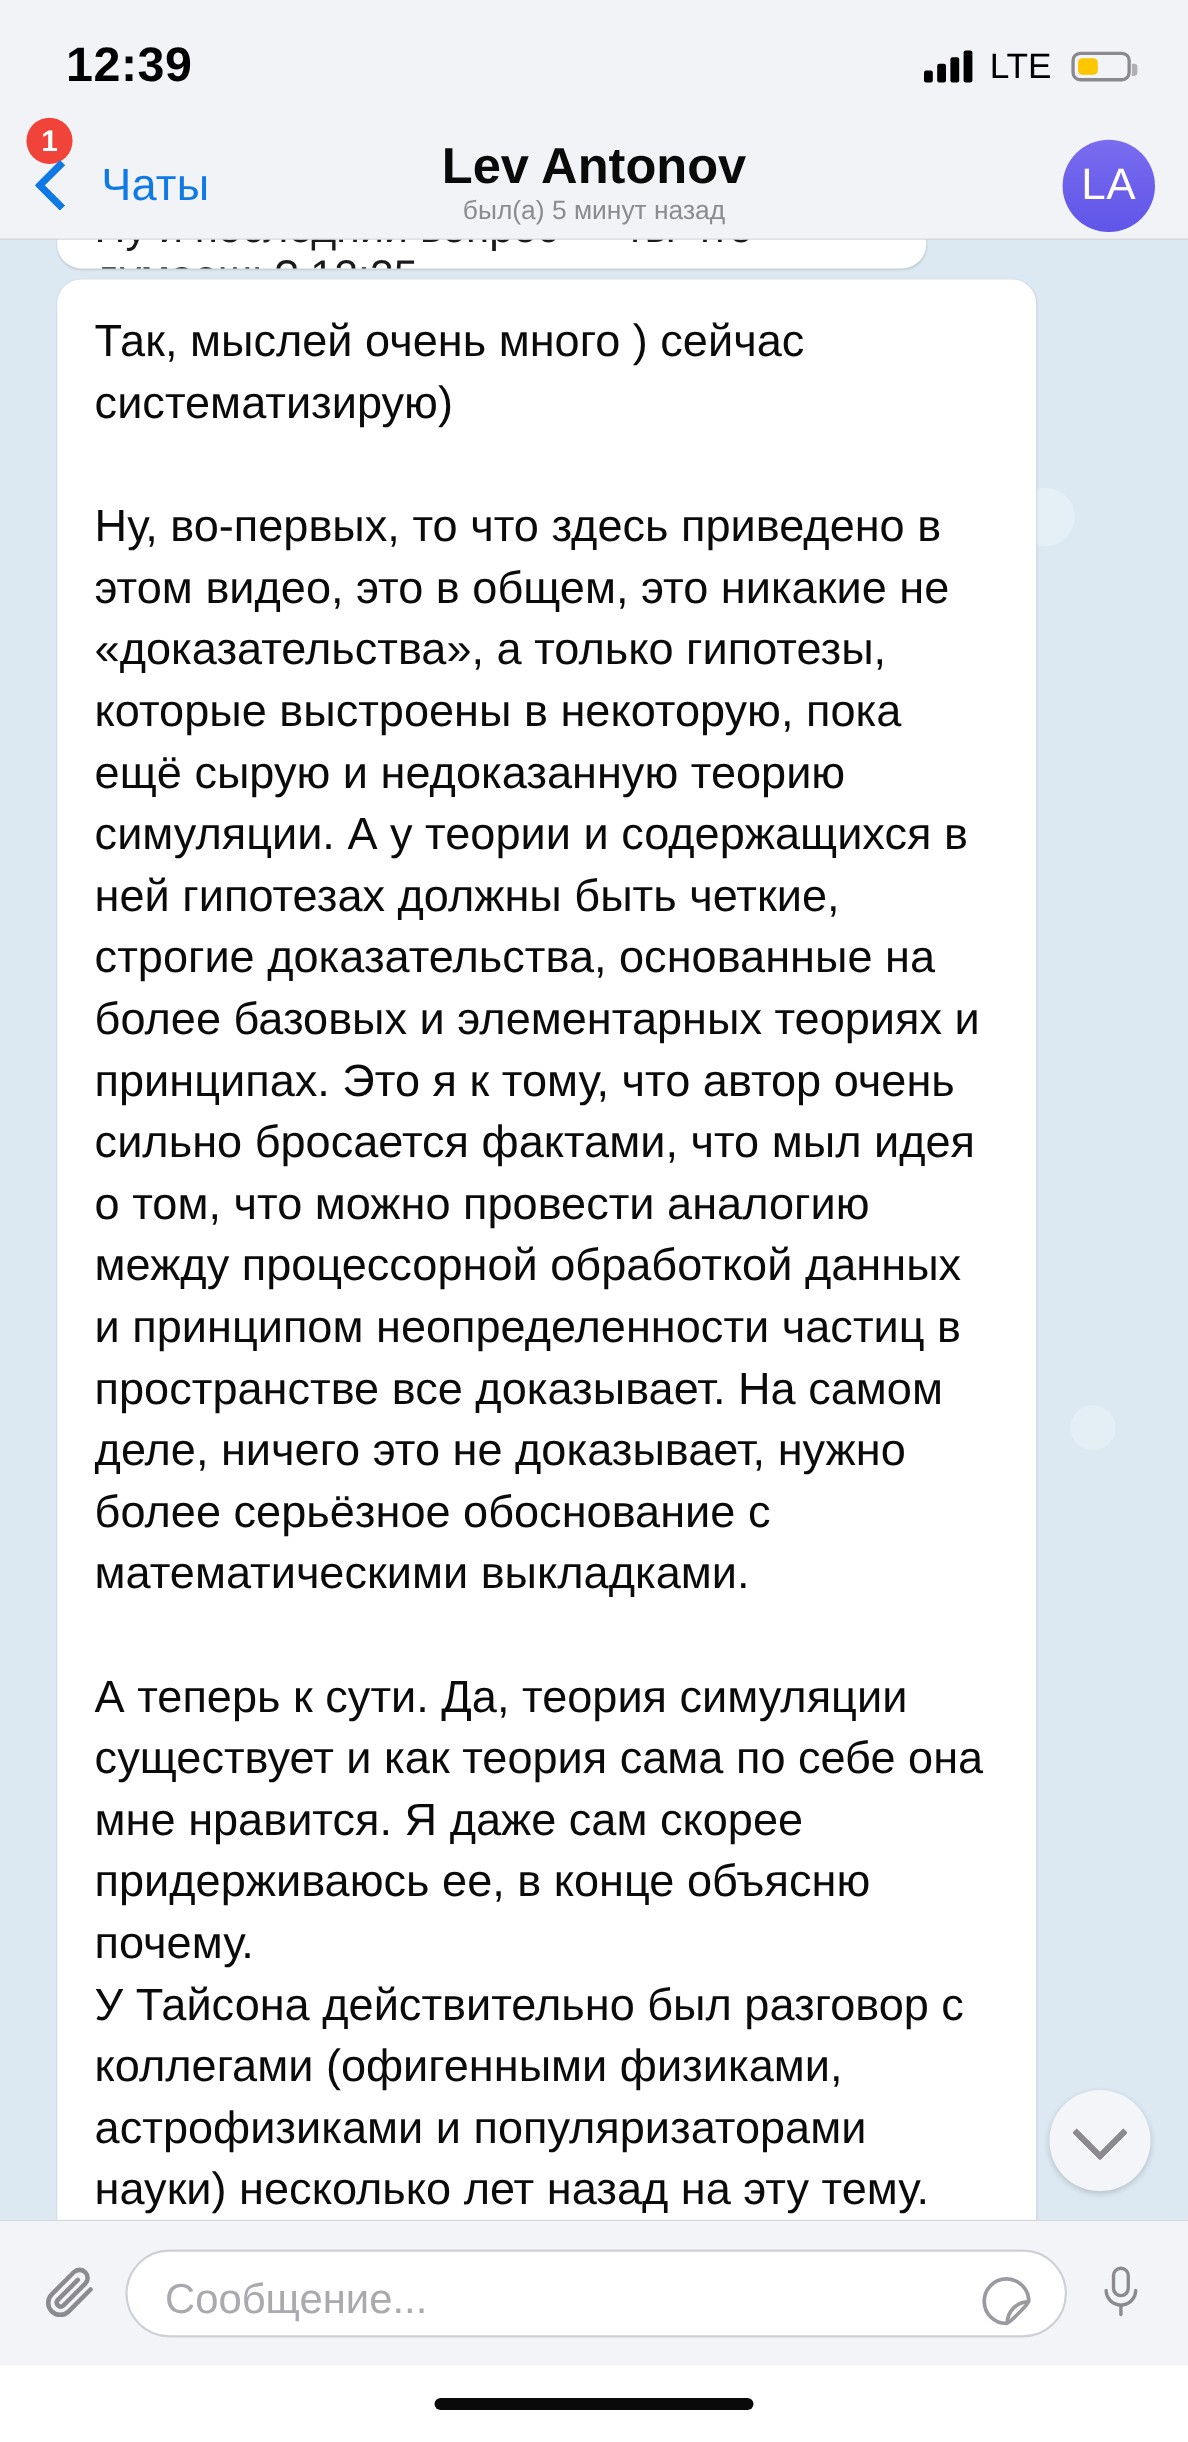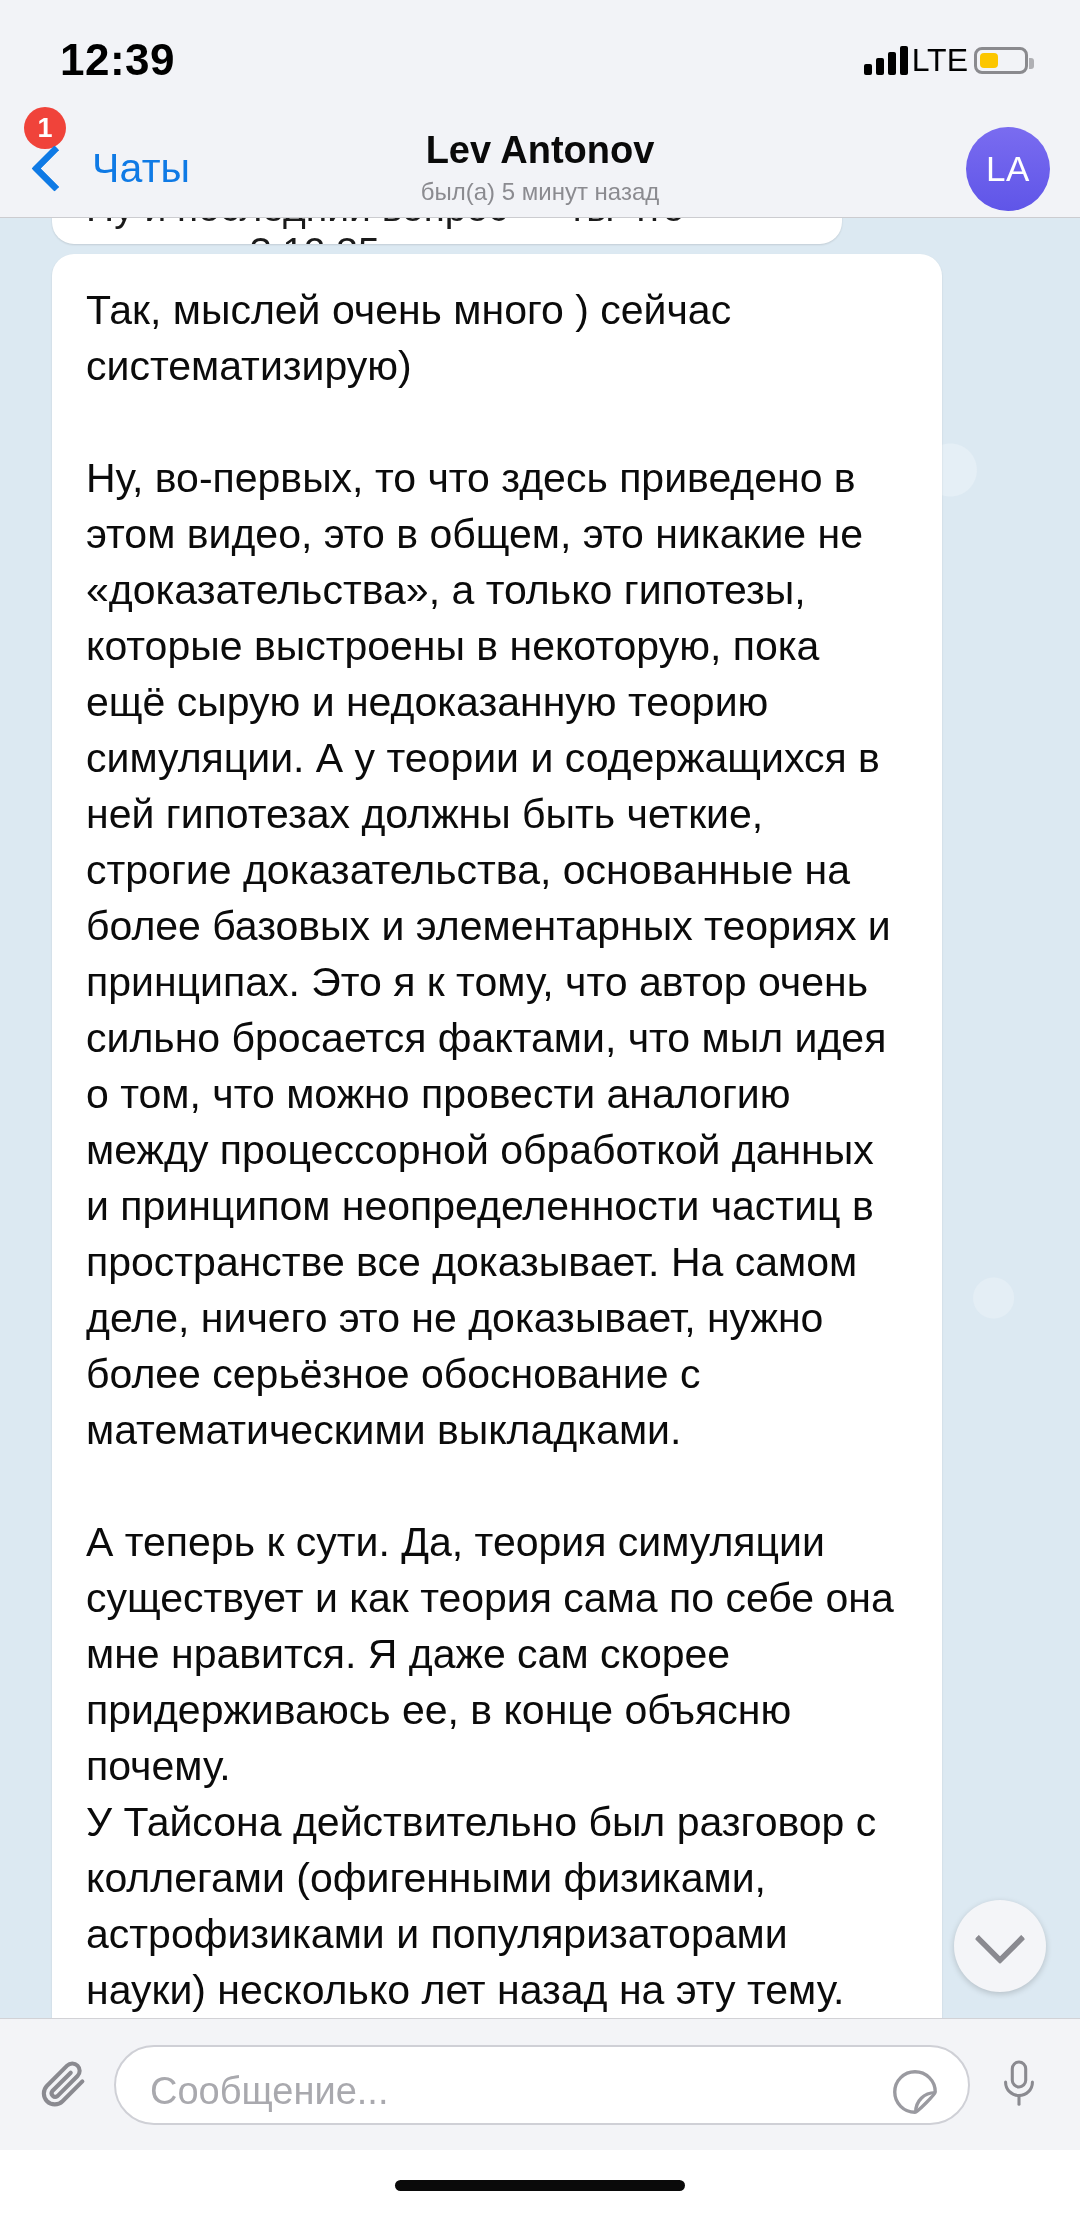--- a/index.html
+++ b/index.html
@@ -34,21 +34,21 @@
   }
   .status-time {
     font-size: 44px;
     font-weight: 600;
     letter-spacing: 0.5px;
     color: #000;
   }
   .status-right {
     display: flex;
     align-items: center;
-    gap: 0;
+    gap: 12px;
   }
   .signal {
     display: flex;
     align-items: flex-end;
     gap: 4px;
     height: 30px;
   }
   .signal i {
     display: block;
     width: 8px;
@@ -150,38 +150,38 @@
     right: 0;
     top: 0;
     bottom: 0;
     display: flex;
     flex-direction: column;
     align-items: center;
     justify-content: center;
     pointer-events: none;
   }
   .nav-title {
-    font-size: 38px;
+    font-size: 46px;
     font-weight: 600;
     color: #0a0a0a;
     line-height: 44px;
   }
   .nav-subtitle {
     font-size: 24px;
     color: #8b8b90;
     line-height: 36px;
     margin-top: 2px;
   }
   .avatar {
     width: 84px;
     height: 84px;
     border-radius: 42px;
     background: linear-gradient(180deg, #7a6cf0 0%, #5f55e8 100%);
     color: #fff;
-    font-size: 35px;
+    font-size: 40px;
     font-weight: 500;
     display: flex;
     align-items: center;
     justify-content: center;
     letter-spacing: 0.5px;
     z-index: 3;
   }
 
   
   .chat {

